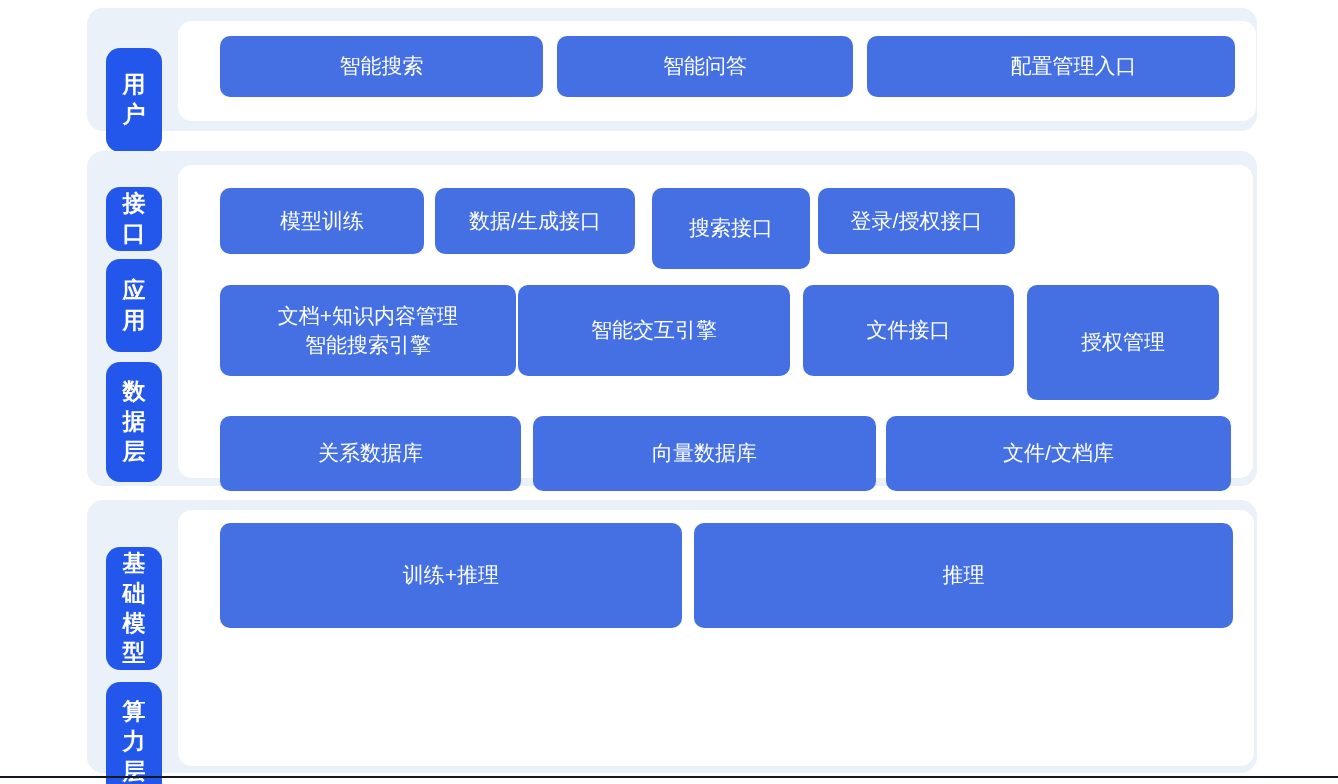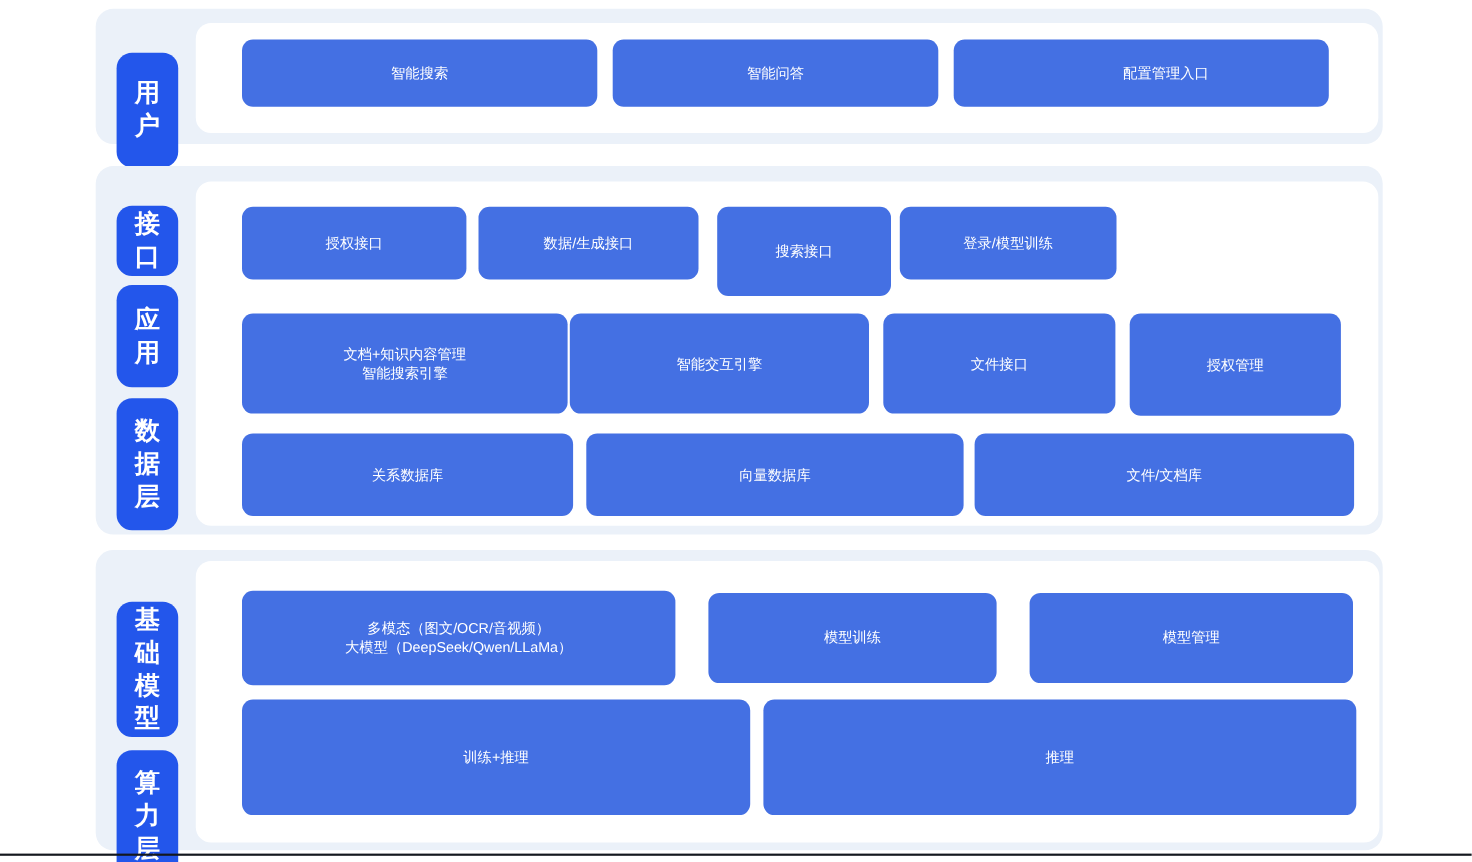--- a/index.html
+++ b/index.html
@@ -58,21 +58,21 @@
     border-radius: 14px;
     box-sizing: border-box;
     padding-left: 42px;
     padding-right: 21px;
   }
   .row { display: flex; }
   .box {
     background: var(--box-blue);
     border-radius: 10px;
     color: #fff;
-    font-size: 13px;
+    font-size: 21px;
     font-weight: 500;
     display: flex;
     flex-direction: column;
     align-items: center;
     justify-content: center;
     text-align: center;
     line-height: 1.35;
     box-sizing: border-box;
     flex: none;
   }
@@ -93,21 +93,21 @@
     </div>
   </div>
   <div class="panel" style="margin:13px 4px 10px 0;">
     <div class="row" style="margin-top:15px;">
       <div class="box" style="width:323px;height:61px;">
         <span>智能搜索</span>
       </div>
       <div class="box" style="width:296px;height:61px;margin-left:14px;">
         <span>智能问答</span>
       </div>
-      <div class="box" style="width:341px;height:61px;margin-left:14px;padding-left:45px;">
+      <div class="box" style="width:368px;height:61px;margin-left:14px;padding-left:45px;">
         <span>配置管理入口</span>
       </div>
     </div>
   </div>
 </section>
 
 <section class="layer" id="layer-middle">
   <div class="rail" style="padding-top:9px;">
     <div class="side-tile" style="height:64px;">
       <span class="vtext">接口</span>
@@ -116,45 +116,45 @@
       <span class="vtext">应用</span>
     </div>
     <div class="side-tile" style="height:120px;margin-top:10px;">
       <span class="vtext">数据层</span>
     </div>
   </div>
   <div class="panel" style="margin:14px 4px 8px 0;">
 
     <div class="row" style="margin-top:23px;">
       <div class="box" style="width:204px;height:66px;">
-        <span>授权接口</span>
+        <span>模型训练</span>
       </div>
       <div class="box" style="width:200px;height:66px;margin-left:11px;">
         <span>数据/生成接口</span>
       </div>
       <div class="box" style="width:158px;height:81px;margin-left:17px;">
         <span>搜索接口</span>
       </div>
       <div class="box" style="width:197px;height:66px;margin-left:8px;">
-        <span>登录/模型训练</span>
+        <span>登录/授权接口</span>
       </div>
     </div>
 
     <div class="row" style="margin-top:16px;">
       <div class="box" style="width:296px;height:91px;">
         <span>文档+知识内容管理</span>
         <span>智能搜索引擎</span>
       </div>
       <div class="box" style="width:272px;height:91px;margin-left:2px;">
         <span>智能交互引擎</span>
       </div>
       <div class="box" style="width:211px;height:91px;margin-left:13px;">
         <span>文件接口</span>
       </div>
-      <div class="box" style="width:192px;height:93px;margin-left:13px;">
+      <div class="box" style="width:192px;height:115px;margin-left:13px;">
         <span>授权管理</span>
       </div>
     </div>
 
     <div class="row" style="margin-top:16px;">
       <div class="box" style="width:301px;height:75px;">
         <span>关系数据库</span>
       </div>
       <div class="box" style="width:343px;height:75px;margin-left:12px;">
         <span>向量数据库</span>
@@ -171,32 +171,20 @@
   <div class="rail" style="padding-top:20px;">
     <div class="side-tile" style="height:123px;">
       <span class="vtext">基础模型</span>
     </div>
     <div class="side-tile" style="height:120px;margin-top:12px;">
       <span class="vtext">算力层</span>
     </div>
   </div>
   <div class="panel" style="margin:10px 4px 7px 0;">
 
-    <div class="row" style="margin-top:27px;">
-      <div class="box" style="width:394px;height:86px;">
-        <span>多模态（图文/OCR/音视频）</span>
-        <span>大模型（DeepSeek/Qwen/LLaMa）</span>
-      </div>
-      <div class="box" style="width:262px;height:82px;margin-left:30px;margin-top:2px;">
-        <span>模型训练</span>
-      </div>
-      <div class="box" style="width:294px;height:82px;margin-left:30px;margin-top:2px;">
-        <span>模型管理</span>
-      </div>
-    </div>
 
     <div class="row" style="margin-top:13px;">
       <div class="box" style="width:462px;height:105px;">
         <span>训练+推理</span>
       </div>
       <div class="box" style="width:539px;height:105px;margin-left:12px;">
         <span>推理</span>
       </div>
     </div>
 

